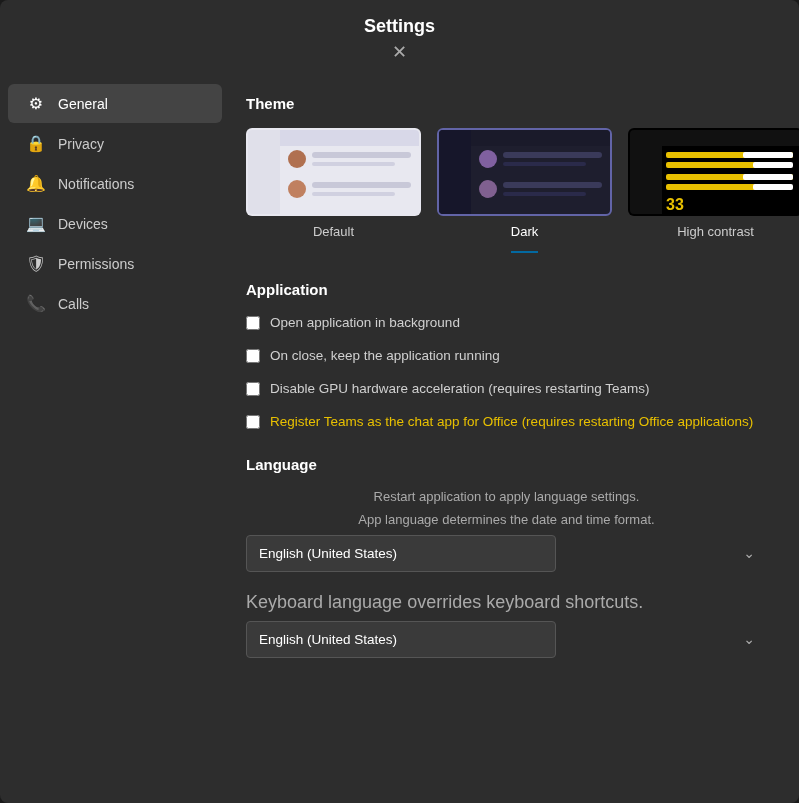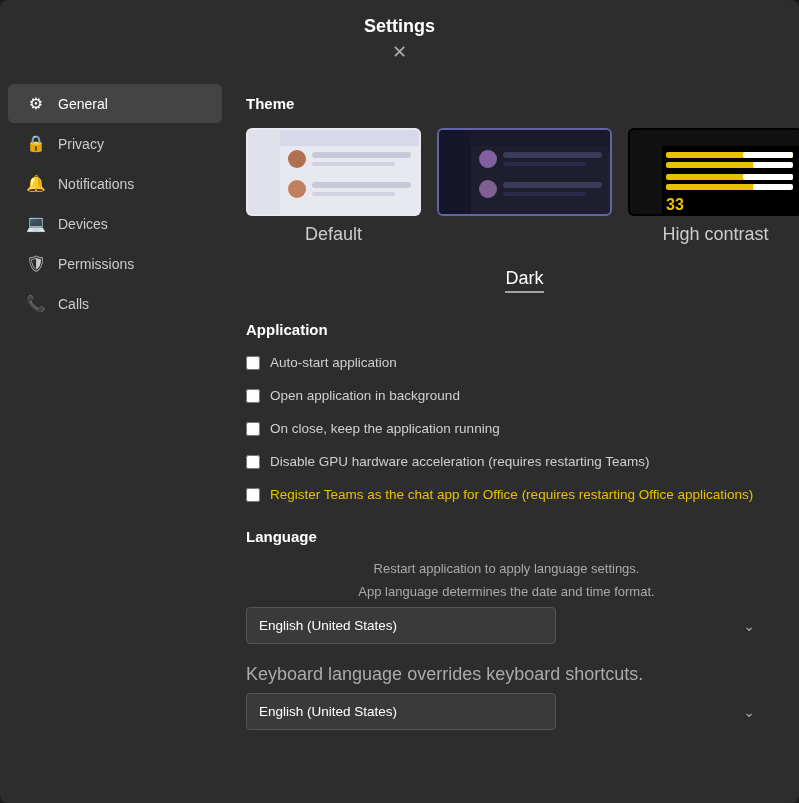--- a/index.html
+++ b/index.html
@@ -103,28 +103,27 @@
       border-radius: 6px;
       overflow: hidden;
       border: 2px solid transparent;
       margin-bottom: 8px;
       position: relative;
     }
     .theme-preview.selected {
       border-color: #6264a7;
     }
     .theme-label {
-      font-size: 18px;
+      font-size: 13px;
       color: #ccc;
     }
     .theme-label.selected {
       color: #fff;
-      border-bottom: 2px solid #a3a3a3;
-      padding-bottom: 2px;
-      margin-top: 44px;
+      border-bottom: 2px solid #0369a1;
+      padding-bottom: 12px;
     }
 
     
     .preview-default {
       background: #e8e8f0;
     }
     .preview-default .prev-sidebar {
       position: absolute; left: 0; top: 0; bottom: 0; width: 32px;
       background: #e0e0ea;
     }
@@ -394,24 +393,20 @@
             <div class="prev-white3"></div>
             <div class="prev-white4"></div>
             <div class="prev-hc-num">33</div>
           </div>
           <span class="theme-label">High contrast</span>
         </div>
       </div>
 
       <div class="app-section">
         <div class="section-title">Application</div>
-        <label class="checkbox-item">
-          <input type="checkbox" style="">
-          <span class="checkbox-label">Auto-start application</span>
-        </label>
         <label class="checkbox-item">
           <input type="checkbox" style="">
           <span class="checkbox-label">Open application in background</span>
         </label>
         <label class="checkbox-item">
           <input type="checkbox" style="">
           <span class="checkbox-label">On close, keep the application running</span>
         </label>
         <label class="checkbox-item">
           <input type="checkbox" style="">

